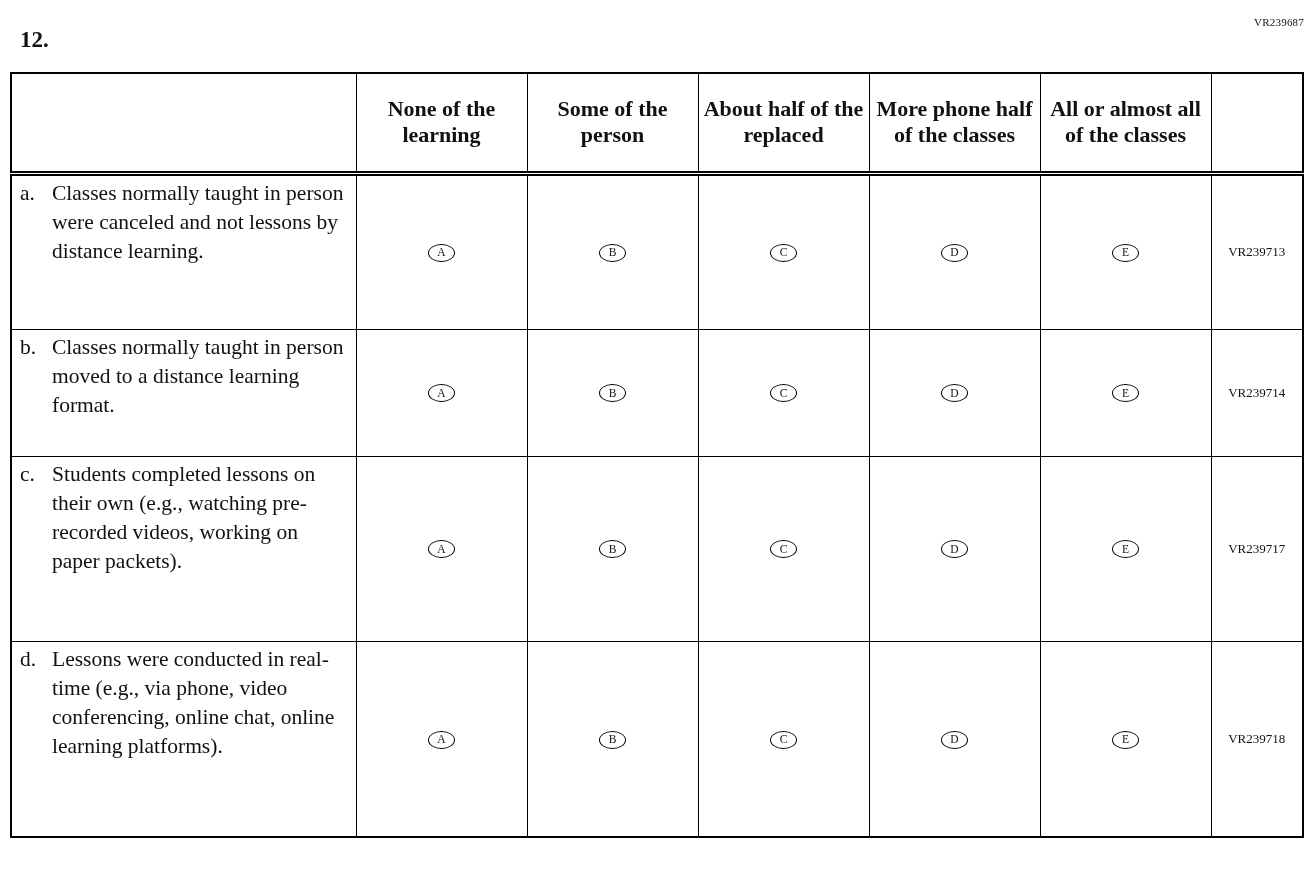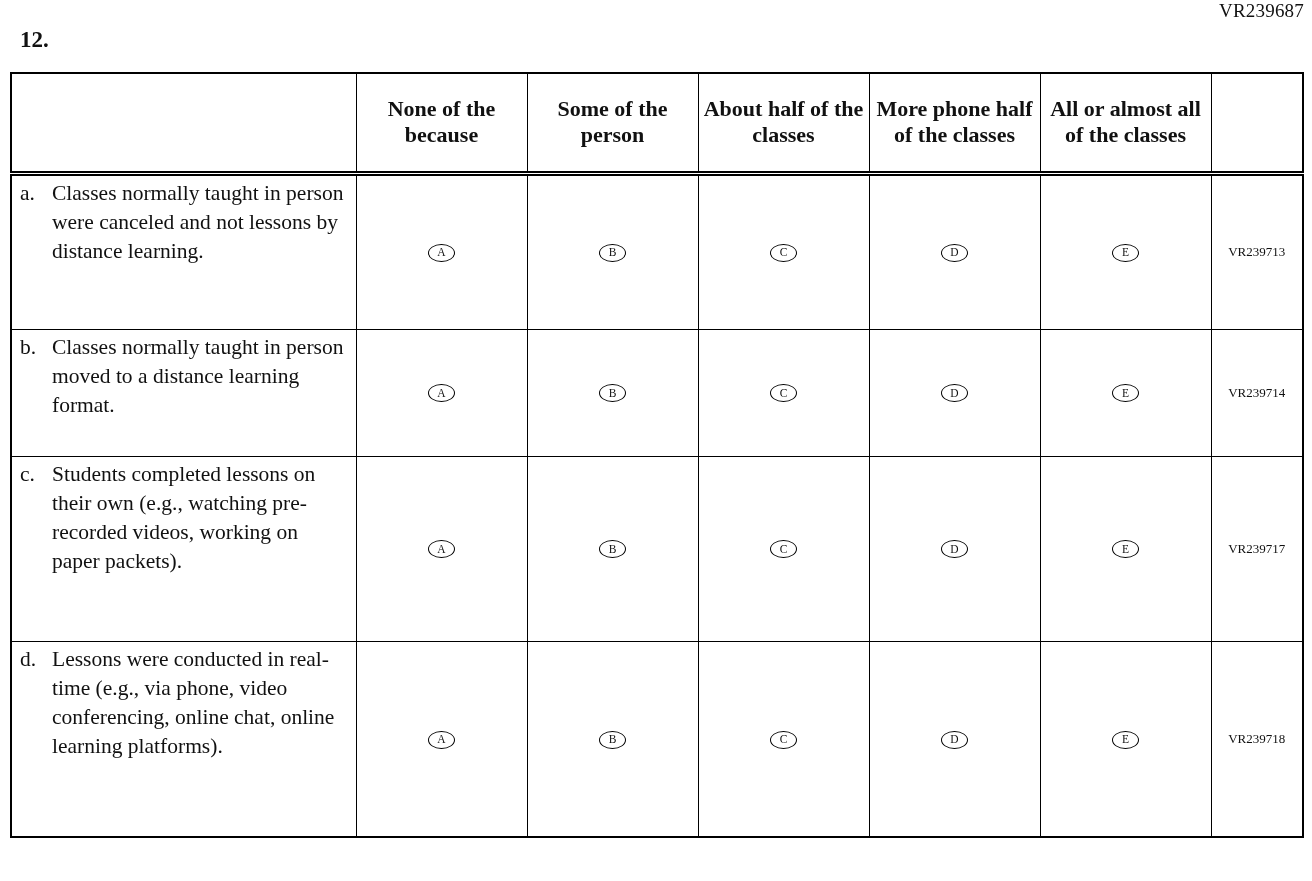--- a/index.html
+++ b/index.html
@@ -8,23 +8,23 @@
     background: #ffffff;
     width: 1312px;
     height: 881px;
     font-family: "Liberation Serif", "DejaVu Serif", serif;
     color: #111111;
     position: relative;
     overflow: hidden;
   }
   .page-code {
     position: absolute;
-    top: 0;
+    top: 16px;
     right: 8px;
-    font-size: 19px;
+    font-size: 11px;
     letter-spacing: 0.2px;
   }
   .question {
     display: flex;
     margin: 24px 0 16px 20px;
     font-size: 23px;
     line-height: 31px;
   }
   .qnum {
     flex: 0 0 38px;
@@ -104,23 +104,23 @@
     <col style="width:171px">
     <col style="width:171px">
     <col style="width:171px">
     <col style="width:171px">
     <col style="width:171px">
     <col style="width:92px">
   </colgroup>
   <thead>
     <tr>
       <th></th>
-      <th>None of the because</th>
+      <th>None of the learning</th>
       <th>Some of the person</th>
-      <th>About half of the classes</th>
+      <th>About half of the replaced</th>
       <th>More phone half of the classes</th>
       <th>All or almost all of the classes</th>
       <th></th>
     </tr>
   </thead>
   <tbody>
     <tr>
       <td class="label-cell">
         <div class="label-inner">
           <span class="row-letter">a.</span>

